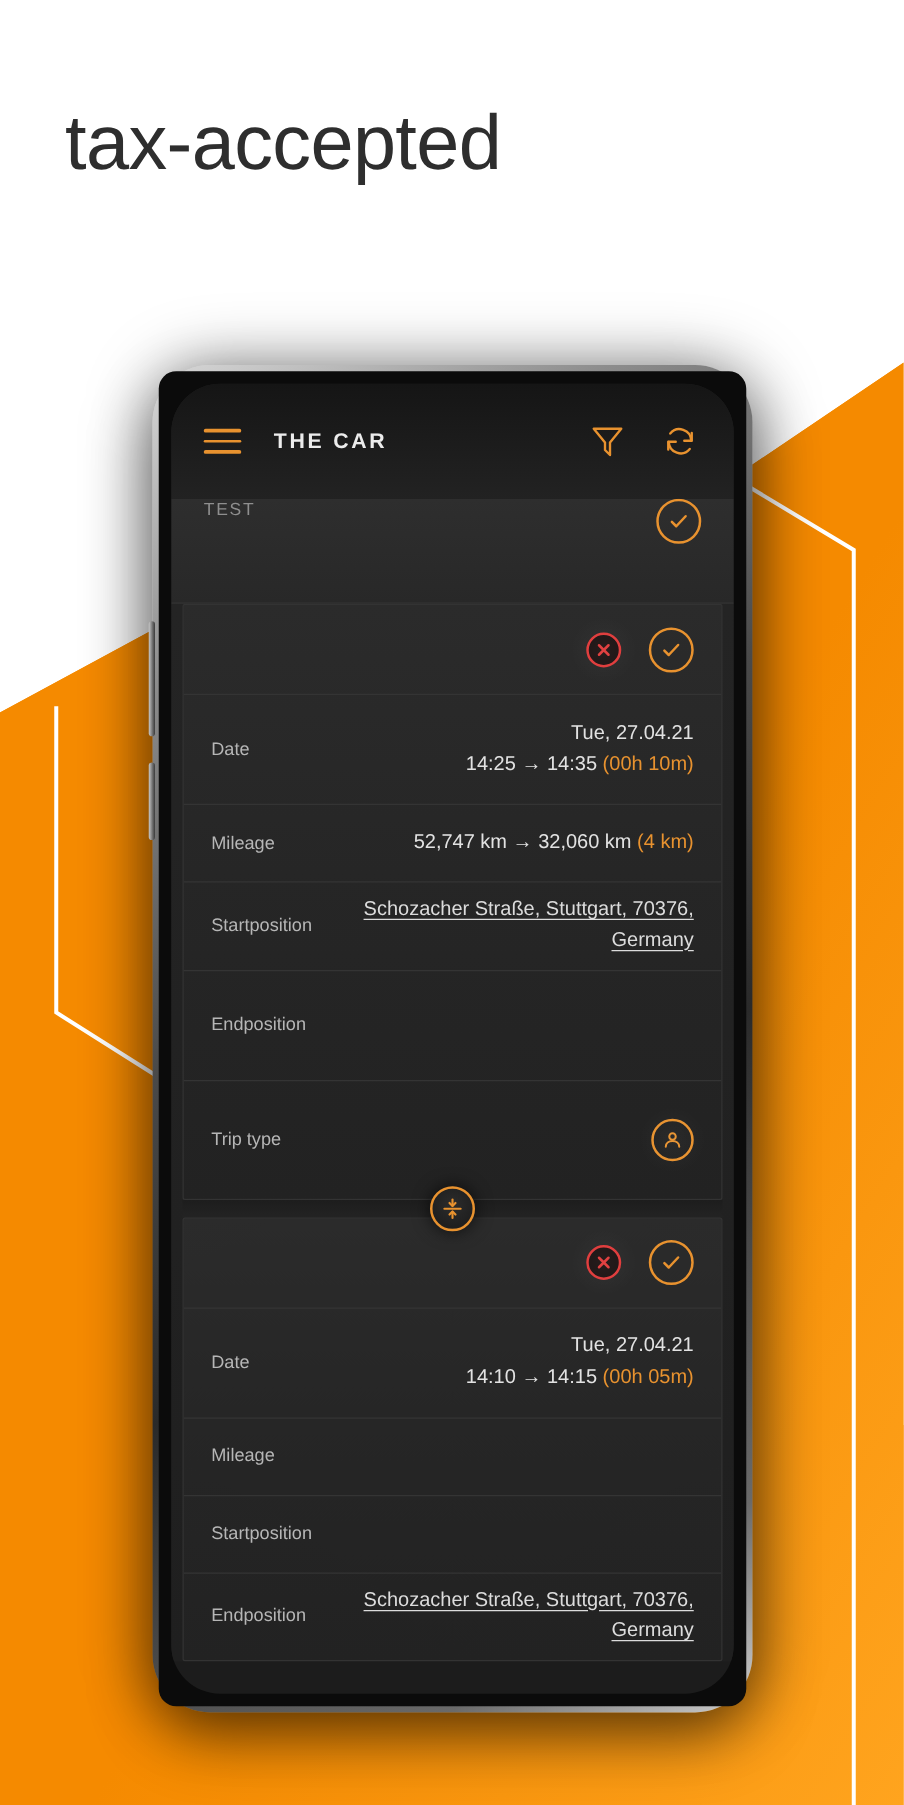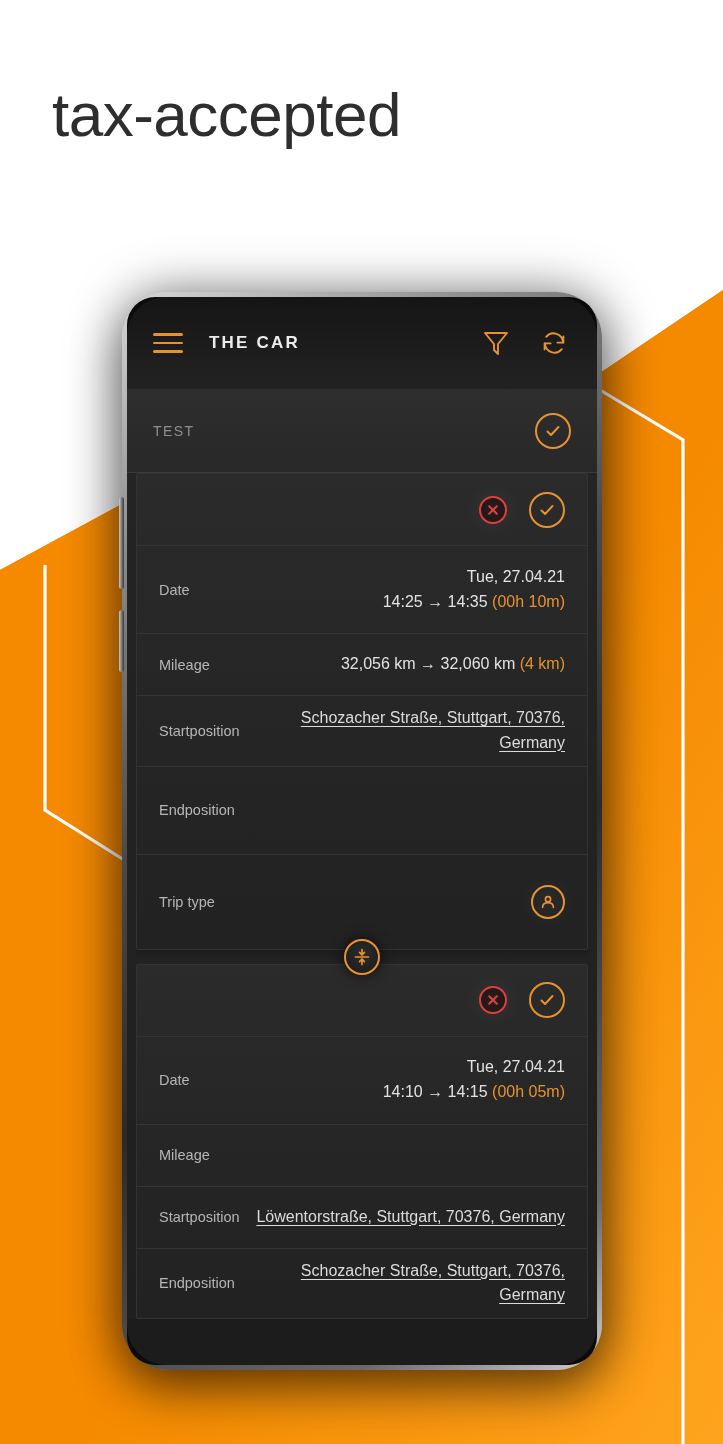--- a/index.html
+++ b/index.html
@@ -58,23 +58,23 @@
     left:122px; top:292px;
     width:480px; height:1078px;
     border-radius:46px;
     background:linear-gradient(145deg,#d8d8d8 0%,#8d8d8d 18%,#4a4a4a 40%,#2a2a2a 60%,#6a6a6a 88%,#cfcfcf 100%);
     padding:5px;
     z-index:4;
     box-shadow:0 20px 50px rgba(0,0,0,.45);
   }
   .phone-inner{
     width:100%; height:100%;
-    border-radius:28px;
+    border-radius:14px;
     background:#0b0b0b;
-    padding:0;
+    padding:10px;
     overflow:hidden;
   }
   .screen{
     width:100%; height:100%;
     border-radius:39px;
     background:#1c1c1c;
     overflow:hidden;
     position:relative;
   }
   .btn-side{
@@ -117,21 +117,21 @@
   .page-title{
     color:#b9b9b9;
     font-size:27px;
     font-weight:400;
     letter-spacing:.3px;
   }
 
   
   .group-header{
     height:84px;
-    display:flex; align-items:center;
+    display:flex; 
     padding:0 26px;
     background:linear-gradient(180deg,#2e2e2e 0%,#282828 100%);
     border-bottom:1px solid #3a3a3a;
   }
   .group-label{
     color:#8f8f8f;
     font-size:14px;
     letter-spacing:1.4px;
   }
   .group-header .spacer{ margin-left:auto; }
@@ -319,21 +319,21 @@
               <span class="muted-line">
                 <span>14:25 → 14:35</span>
                 <span class="accent">(00h 10m)</span>
               </span>
             </div>
           </div>
 
           <div class="row">
             <div class="row-label">Mileage</div>
             <div class="row-value">
-              <span>32,056 km → 32,060 km</span>
+              <span>52,747 km → 32,060 km</span>
               <span class="accent">(4 km)</span>
             </div>
           </div>
 
           <div class="row">
             <div class="row-label">Startposition</div>
             <div class="row-value">
               <span class="link">Schozacher Straße, Stuttgart, 70376, Germany</span>
             </div>
           </div>
@@ -396,23 +396,20 @@
               </span>
             </div>
           </div>
 
           <div class="row">
             <div class="row-label">Mileage</div>
           </div>
 
           <div class="row">
             <div class="row-label">Startposition</div>
-            <div class="row-value">
-              <span class="link">Löwentorstraße, Stuttgart, 70376, Germany</span>
-            </div>
           </div>
 
           <div class="row">
             <div class="row-label">Endposition</div>
             <div class="row-value">
               <span class="link">Schozacher Straße, Stuttgart, 70376, Germany</span>
             </div>
           </div>
         </div>
 

